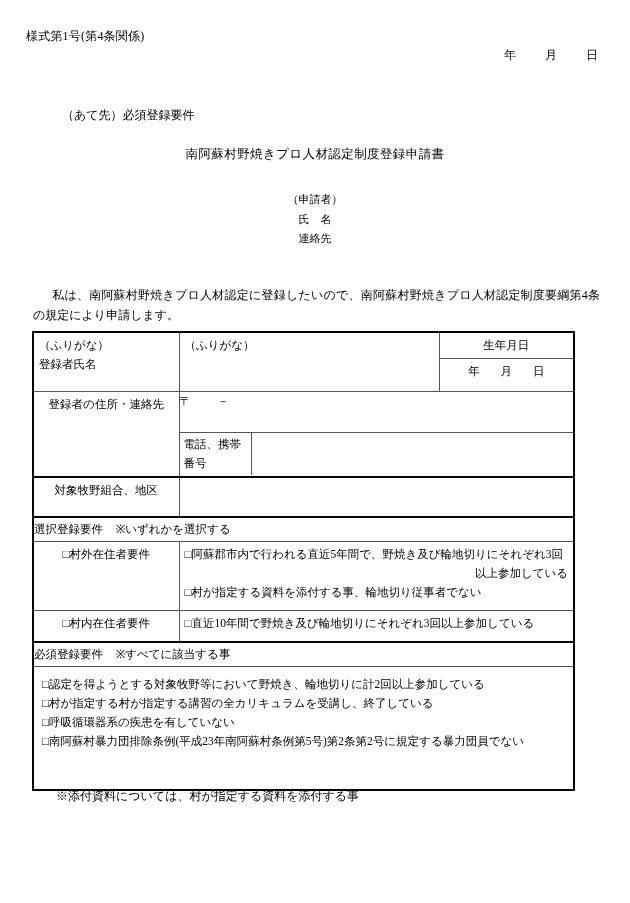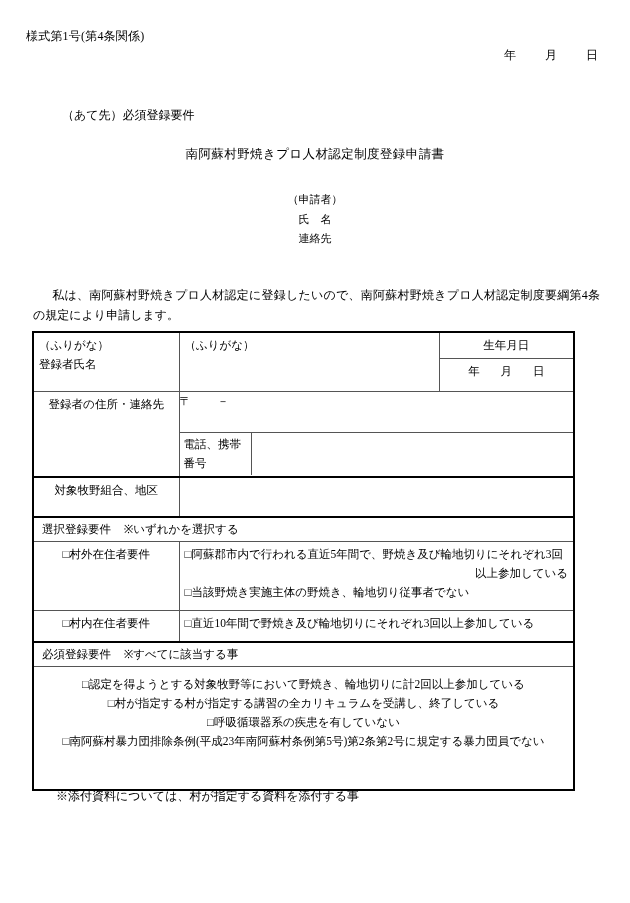--- a/index.html
+++ b/index.html
@@ -133,34 +133,34 @@
     border-top: 1px solid #555 !important;
     border-right: 1px solid #555 !important;
     padding: 2px 4px !important;
     line-height: 19px;
   }
   .tel-val {
     border-top: 1px solid #555 !important;
   }
 
   .sect-head {
-    padding: 2px 8px !important;
+    padding: 2px 0 !important;
     line-height: 21px;
   }
   .sect-head .gap { margin-left: 1.1em; }
 
   .chk-list { line-height: 20.5px; }
   .chk-list .item { display: block; }
   .chk-list .cont { display: block; padding-left: 1.25em; text-align: right; }
 
   .req-list {
     line-height: 20.5px;
     padding: 8px 8px 10px 8px !important;
   }
-  .req-list .item { display: block; text-align: center; }
+  .req-list .item { display: block; }
 
   .footnote {
     position: absolute;
     left: 56px;
     top: 788px;
     font-size: 12px;
     white-space: nowrap;
   }
 </style>
 </head>
@@ -250,21 +250,21 @@
         <td class="thick-left thick-right thick-top sect-head" colspan="4">
           <span>選択登録要件</span><span class="gap">※いずれかを選択する</span>
         </td>
       </tr>
 
       <tr>
         <td class="thick-left lbl-c" style="height:62px">□村外在住者要件</td>
         <td class="thick-right chk-list" colspan="3">
           <span class="item">□阿蘇郡市内で行われる直近5年間で、野焼き及び輪地切りにそれぞれ3回</span>
           <span class="cont">以上参加している</span>
-          <span class="item">□当該野焼き実施主体の野焼き、輪地切り従事者でない</span>
+          <span class="item">□村が指定する資料を添付する事、輪地切り従事者でない</span>
         </td>
       </tr>
 
       <tr>
         <td class="thick-left thick-bottom lbl-c" style="height:24px">□村内在住者要件</td>
         <td class="thick-right thick-bottom mid" colspan="3">
           <span class="item">□直近10年間で野焼き及び輪地切りにそれぞれ3回以上参加している</span>
         </td>
       </tr>
 

